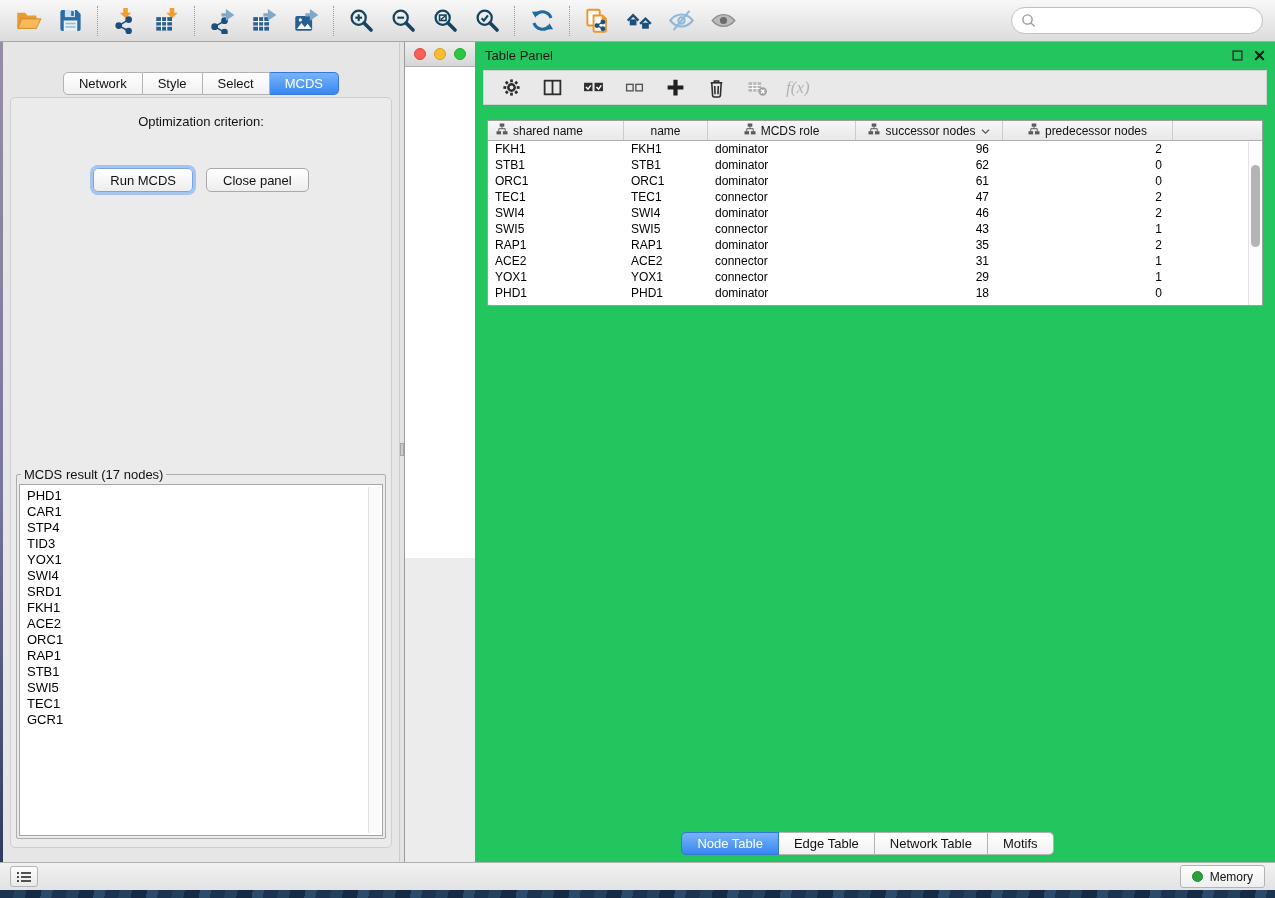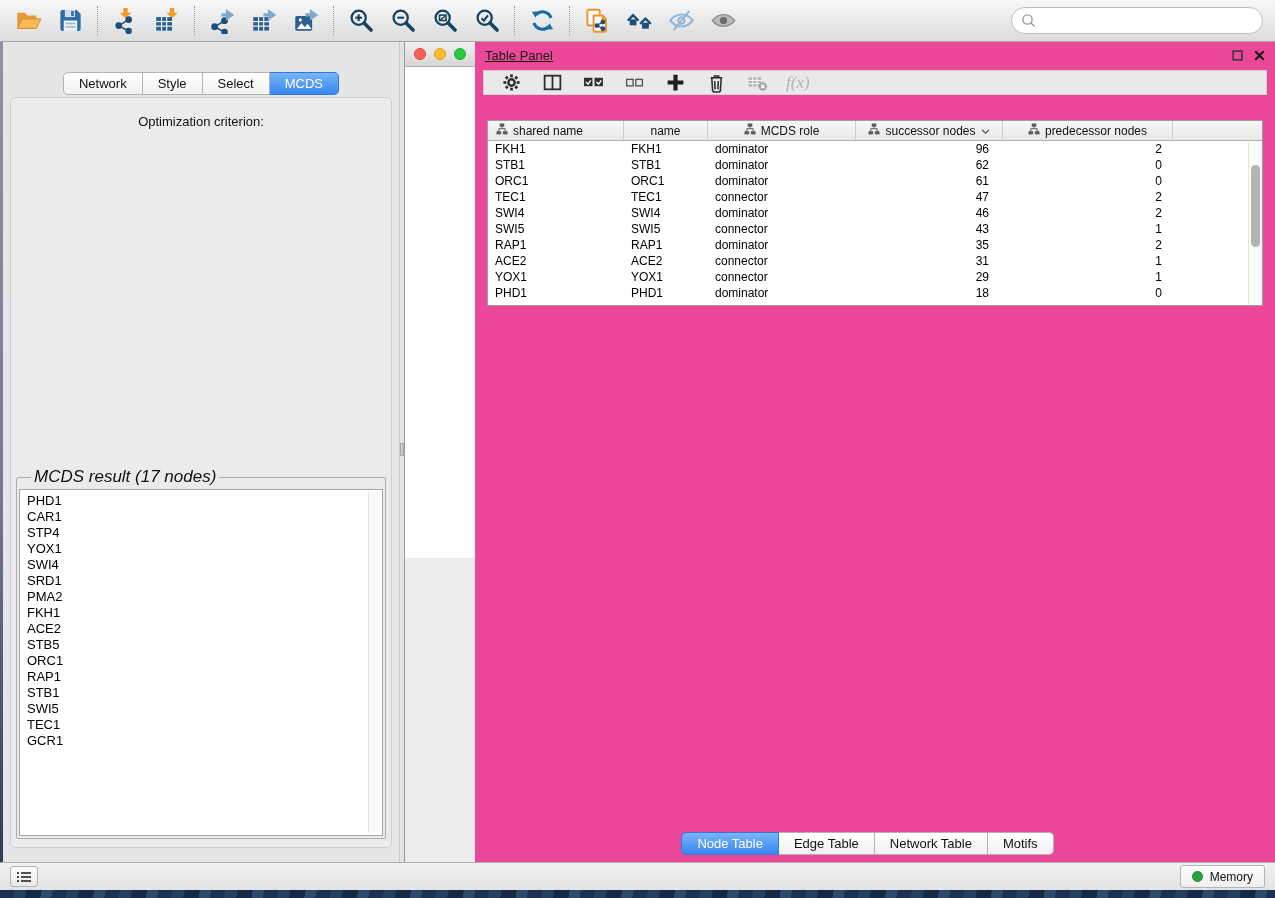--- a/index.html
+++ b/index.html
@@ -42,21 +42,21 @@
   .select-stepper { width: 20px; height: 22px; margin: 0; background: linear-gradient(#7db7fa, #3c86ee);
     border-radius: 0 4px 4px 0; display: flex; flex-direction: column; align-items: center; justify-content: center; gap: 2px; }
   .tri-up { width: 0; height: 0; border-left: 4px solid transparent; border-right: 4px solid transparent; border-bottom: 5px solid #fff; }
   .tri-down { width: 0; height: 0; border-left: 4px solid transparent; border-right: 4px solid transparent; border-top: 5px solid #fff; }
   .btn-row { position: absolute; top: 70px; left: 0; right: 0; display: flex; justify-content: center; gap: 13px; }
   .btn { font-size: 13px; height: 24px; padding: 0 16px; background: linear-gradient(#ffffff, #ededed);
     border: 1px solid #a9a9a9; border-radius: 5px; color: #111; cursor: default; }
   .btn.focused { border-color: #74a7e8; box-shadow: 0 0 0 3px rgba(110, 165, 240, 0.55); }
   .mcds-fieldset { position: absolute; top: 369px; left: 5px; right: 5px; bottom: 8px;
     border: 1px solid #adadad; border-radius: 2px; padding: 2px; }
-  .mcds-fieldset legend { font-size: 17px; color: #111; padding: 0 3px; margin-left: 12px; font-style: italic; }
+  .mcds-fieldset legend { font-size: 13px; color: #111; padding: 0 3px; margin-left: 2px; }
   .mcds-list { position: relative; width: 100%; height: 100%; background: #fff; border: 1px solid #a5a5a5; overflow: hidden; padding: 3px 2px 3px 7px; }
   .mcds-item { font-size: 13px; line-height: 16px; color: #000; }
   .mcds-scroll { position: absolute; top: 2px; bottom: 2px; right: 2px; width: 12px; background: #fafafa; border-left: 1px solid #e2e2e2; }
 
   
   .v-splitter { width: 6px; background: #e3e3e3; border-left: 1px solid #cccccc; border-right: 1px solid #9b9b9b; position: relative; }
   .v-grip { position: absolute; top: 401px; left: 0; width: 4px; height: 13px; background: #cbcbcb; border: 1px solid #a7a7a7; }
   .h-splitter { height: 7px; background: #e3e3e3; border-top: 1px solid #9b9b9b; border-bottom: 1px solid #c2c2c2; position: relative; }
   .h-grip { position: absolute; left: 428px; top: 0; width: 13px; height: 5px; background: #cbcbcb; border: 1px solid #a7a7a7; }
 
@@ -68,22 +68,22 @@
   .traffic { display: flex; gap: 8px; z-index: 2; }
   .dot { width: 12px; height: 12px; border-radius: 50%; }
   .dot.red { background: #fe5f57; border: 1px solid #df443c; }
   .dot.yellow { background: #febb2e; border: 1px solid #d99f22; }
   .dot.green { background: #29c83f; border: 1px solid #1dad31; }
   .net-title { position: absolute; left: 190px; right: 0; text-align: center; font-size: 13px; color: #222; }
   .net-canvas { flex: 1; background: #fff; position: relative; overflow: hidden; }
   .net-canvas svg { position: absolute; top: 0; left: 0; }
 
   
-  .table-panel { flex: 1; position: relative; background: #ec4899; text-decoration: underline; }
-  .tp-toolbar { position: absolute; top: 28px; left: 8px; right: 8px; height: 25px; background: #e9e9e9;
+  .table-panel { flex: 1; position: relative; background: #22c55e; }
+  .tp-toolbar { position: absolute; top: 28px; left: 8px; right: 8px; height: 35px; background: #e9e9e9;
     border: 1px solid #d1d1d1; display: flex; align-items: center; gap: 17px; padding: 0 15px; }
   .tp-icon { display: flex; align-items: center; justify-content: center; width: 24px; height: 24px; }
   .tp-icon svg { width: 21px; height: 21px; }
   .fx-label { font-family: "Liberation Serif", serif; font-style: italic; font-size: 17px; color: #b3b3b3; }
   .table-wrap { position: absolute; top: 78px; left: 12px; right: 12px; height: 186px; background: #fff; border: 1px solid #9d9d9d; }
   .thead { display: flex; height: 20px; border-bottom: 1px solid #b0b0b0; background: linear-gradient(#f7f7f7, #e8e8e8); }
   .th { display: flex; align-items: center; justify-content: center; gap: 5px; font-size: 12px; color: #111;
     border-right: 1px solid #ccc; padding: 0 4px; overflow: hidden; white-space: nowrap; }
   .th.leftal { justify-content: flex-start; padding-left: 8px; }
   .th:last-child { border-right: none; }
@@ -309,33 +309,36 @@
 
     <div class="control-panel">
       <div class="tabs-row">
         <div class="seg">Network</div>
         <div class="seg">Style</div>
         <div class="seg">Select</div>
         <div class="seg active">MCDS</div>
       </div>
       <div class="cp-content">
         <div class="opt-label">Optimization criterion:</div>
+        <div class="btn-row">
+          <button class="btn focused">Run MCDS</button>
+          <button class="btn">Close panel</button>
+        </div>
         <fieldset class="mcds-fieldset">
           <legend>MCDS result (17 nodes)</legend>
           <div class="mcds-list" id="mcds-list">
             <div class="mcds-item">PHD1</div>
               <div class="mcds-item">CAR1</div>
               <div class="mcds-item">STP4</div>
+              <div class="mcds-item">TID3</div>
               <div class="mcds-item">YOX1</div>
               <div class="mcds-item">SWI4</div>
               <div class="mcds-item">SRD1</div>
-              <div class="mcds-item">PMA2</div>
               <div class="mcds-item">FKH1</div>
               <div class="mcds-item">ACE2</div>
-              <div class="mcds-item">STB5</div>
               <div class="mcds-item">ORC1</div>
               <div class="mcds-item">RAP1</div>
               <div class="mcds-item">STB1</div>
               <div class="mcds-item">SWI5</div>
               <div class="mcds-item">TEC1</div>
               <div class="mcds-item">GCR1</div>
               <div class="mcds-scroll"></div>
           </div>
         </fieldset>
       </div>

